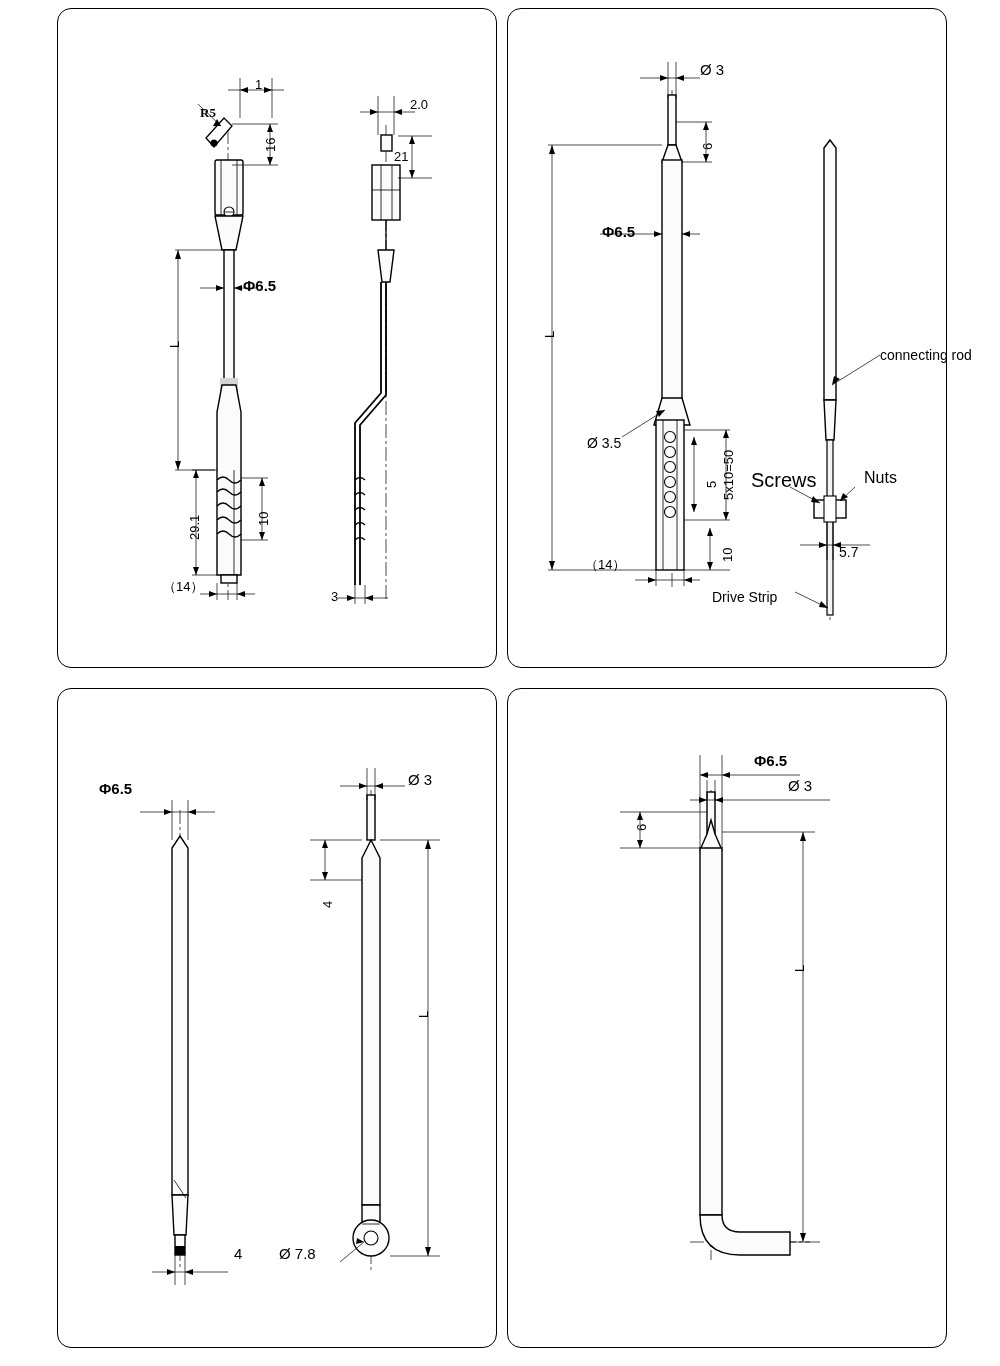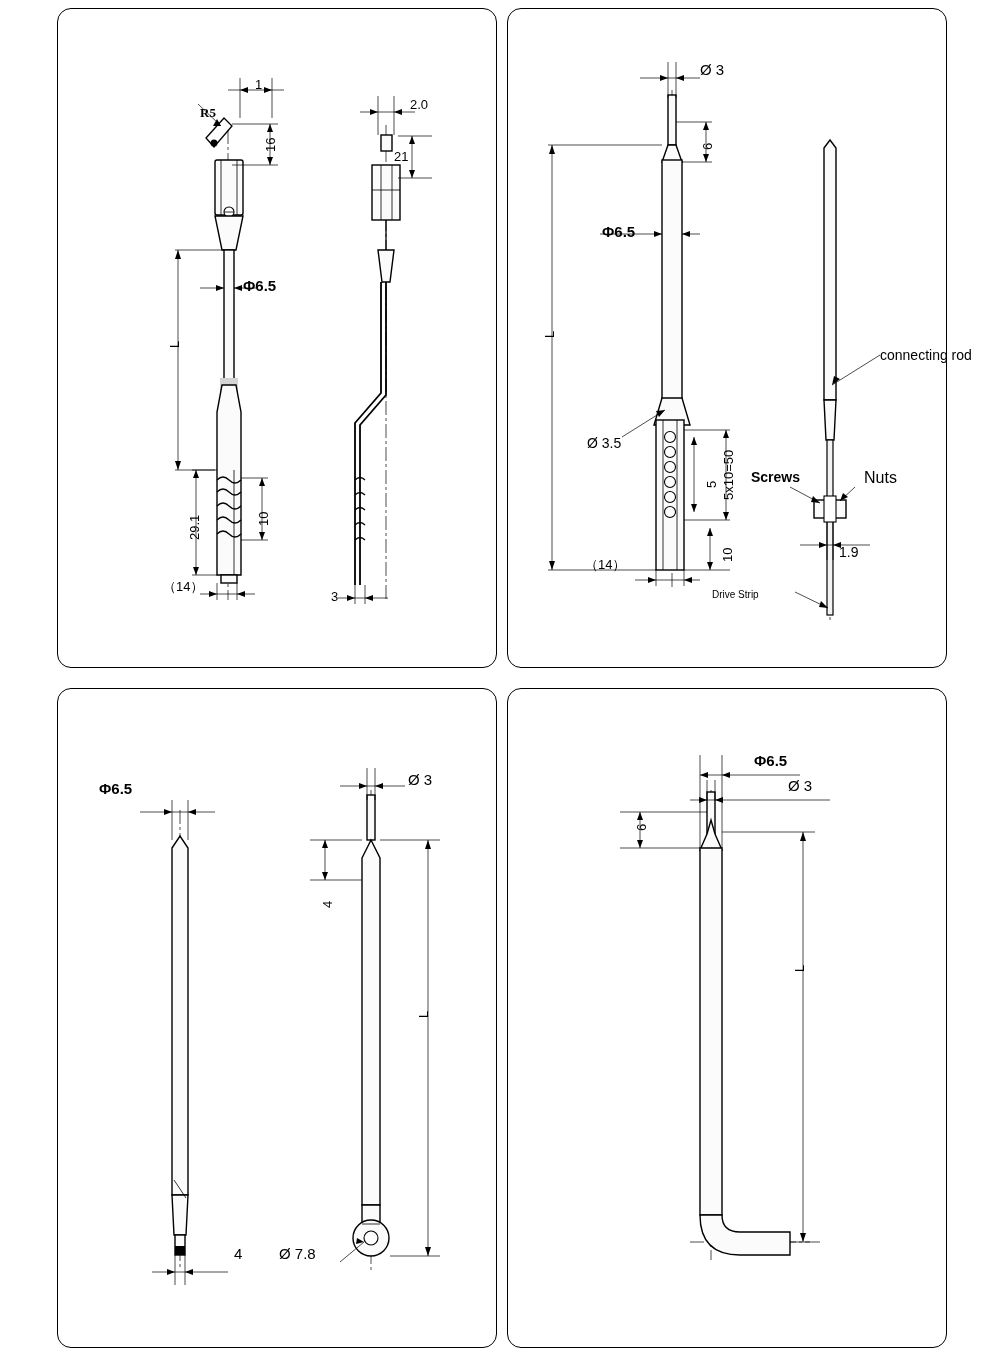--- a/index.html
+++ b/index.html
@@ -362,26 +362,26 @@
   <div class="lbl" style="left:331px;top:590px;">3</div>
 
   <div class="lbl" style="left:700px;top:62px;font-size:15px;">Ø 3</div>
   <div class="lbl rot" style="left:701px;top:150px;transform:rotate(-90deg);">6</div>
   <div class="lbl b" style="left:602px;top:224px;font-size:15px;">Φ6.5</div>
   <div class="lbl rot" style="left:543px;top:338px;transform:rotate(-90deg);">L</div>
   <div class="lbl" style="left:836px;top:348px;font-size:14px;margin-left:44px;">connecting rod</div>
   <div class="lbl" style="left:587px;top:436px;font-size:14px;">Ø 3.5</div>
   <div class="lbl rot" style="left:705px;top:488px;transform:rotate(-90deg);">5</div>
   <div class="lbl rot" style="left:722px;top:500px;transform:rotate(-90deg);">5x10=50</div>
-  <div class="lbl" style="left:751px;top:470px;font-size:14px;font-weight:bold;">Screws</div>
+  <div class="lbl" style="left:751px;top:470px;font-size:20px;">Screws</div>
   <div class="lbl" style="left:864px;top:470px;font-size:16px;text-align:right;">Nuts</div>
   <div class="lbl rot" style="left:721px;top:562px;transform:rotate(-90deg);">10</div>
   <div class="lbl" style="left:585px;top:558px;">（14）</div>
-  <div class="lbl" style="left:839px;top:545px;font-size:14px;">1.9</div>
-  <div class="lbl" style="left:712px;top:590px;font-size:10px;">Drive Strip</div>
+  <div class="lbl" style="left:839px;top:545px;font-size:14px;">5.7</div>
+  <div class="lbl" style="left:712px;top:590px;font-size:14px;">Drive Strip</div>
 
   <div class="lbl b" style="left:99px;top:781px;font-size:15px;">Φ6.5</div>
   <div class="lbl" style="left:408px;top:772px;font-size:15px;">Ø 3</div>
   <div class="lbl rot" style="left:321px;top:908px;transform:rotate(-90deg);">4</div>
   <div class="lbl rot" style="left:417px;top:1018px;transform:rotate(-90deg);">L</div>
   <div class="lbl" style="left:234px;top:1246px;font-size:15px;">4</div>
   <div class="lbl" style="left:279px;top:1246px;font-size:15px;">Ø 7.8</div>
 
   <div class="lbl b" style="left:754px;top:753px;font-size:15px;">Φ6.5</div>
   <div class="lbl" style="left:788px;top:778px;font-size:15px;">Ø 3</div>

